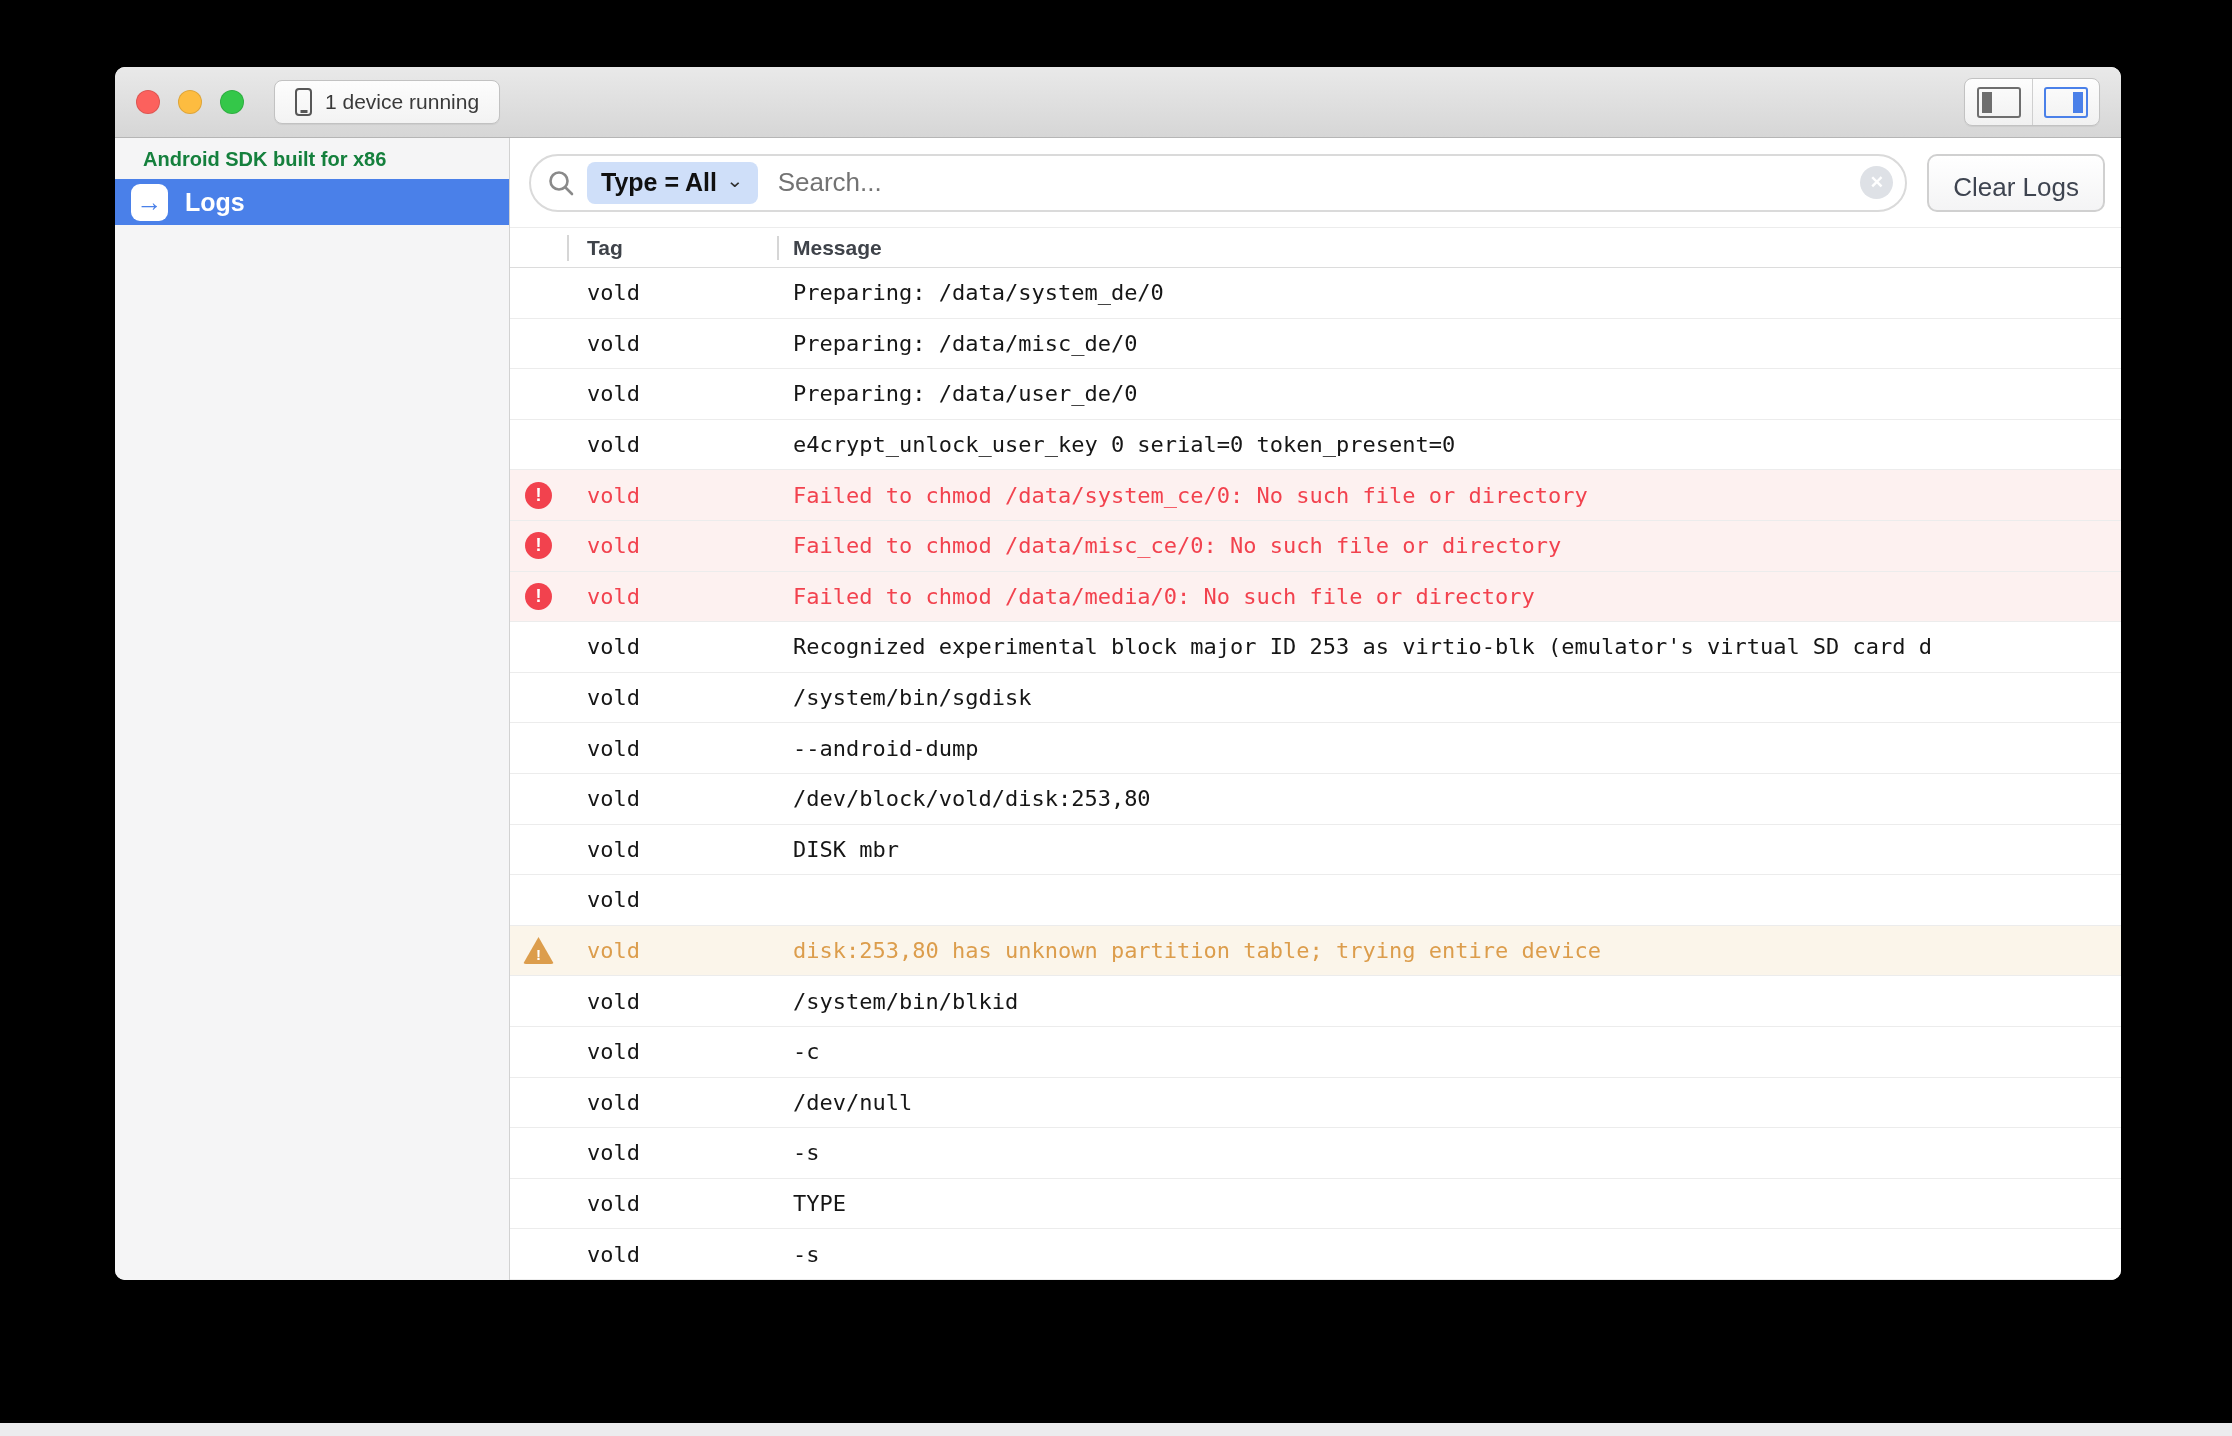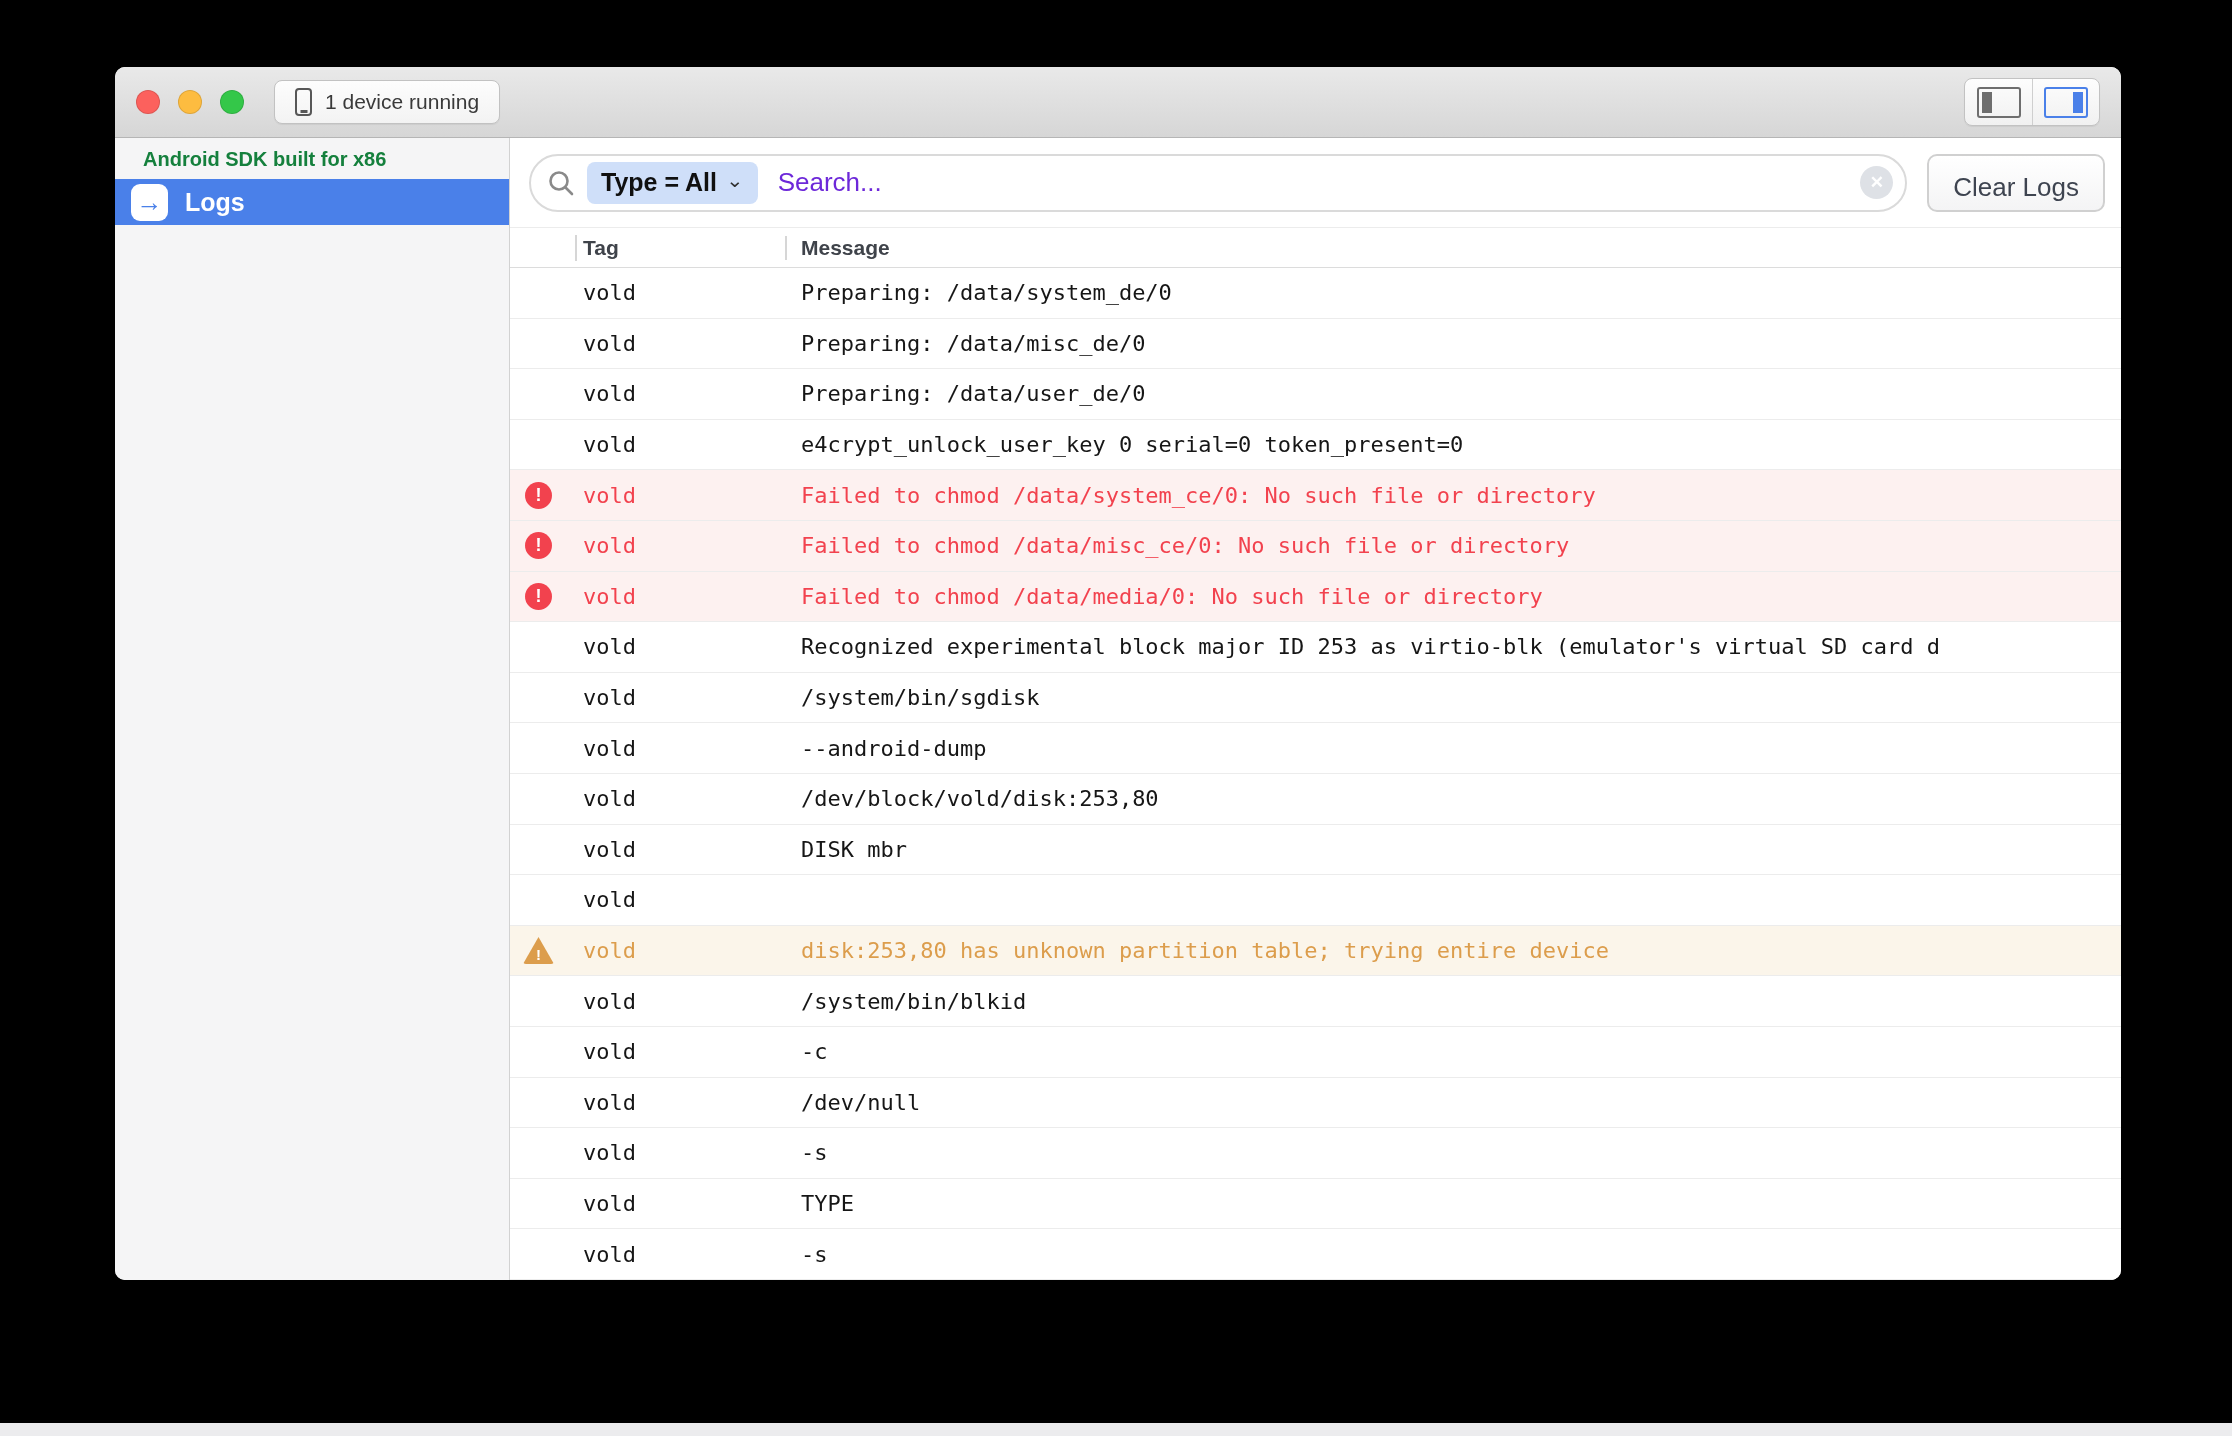--- a/index.html
+++ b/index.html
@@ -51,30 +51,30 @@
   .main { flex:1; min-width:0; display:flex; flex-direction:column; background:#fff; }
 
   
   .toolbar { flex:0 0 90px; height:90px; display:flex; align-items:center; padding:0 16px 0 19px;
              border-bottom:1px solid #ececec; }
   .searchfield { flex:1; min-width:0; height:58px; border:2px solid #dadada; border-radius:30px; background:#fff;
                  display:flex; align-items:center; padding:0 12px 0 16px; }
   .type-pill { display:flex; align-items:center; height:42px; padding:0 14px; margin-left:12px;
                background:var(--pill); border-radius:8px; font:700 25px "Liberation Sans",sans-serif; color:#101010; }
   .chev { font-weight:400; font-size:21px; color:#2f2f2f; margin-left:9px; transform:scaleY(.9); position:relative; top:-2px; }
-  .search-ph { margin-left:20px; font:400 26px "Liberation Sans",sans-serif; color:#6d28d9; }
+  .search-ph { margin-left:20px; font:400 26px "Liberation Sans",sans-serif; color:#737373; }
   .clear-x { margin-left:auto; flex:0 0 33px; width:33px; height:33px; border-radius:50%; background:#dee1e6;
              color:#fff; display:flex; align-items:center; justify-content:center; font-size:17px; font-weight:700; }
   .clear-logs { margin-left:20px; height:58px; padding:16px 24px; border:2px solid #d0d0d0; border-radius:10px;
                 background:linear-gradient(#ffffff,#f4f4f5); font:400 26px "Liberation Sans",sans-serif; color:#3e4450; }
 
   
   .thead { flex:0 0 40px; height:40px; display:flex; align-items:center; border-bottom:1px solid #dcdcdc; }
   .col-icon { flex:0 0 57px; width:57px; display:flex; align-items:center; justify-content:center; }
-  .col-tag  { flex:0 0 210px; width:210px; padding-left:8px; position:relative;margin-left:8px; }
+  .col-tag  { flex:0 0 210px; width:210px; padding-left:20px; position:relative; }
   .col-msg  { flex:1; min-width:0; padding-left:16px; position:relative; white-space:nowrap; overflow:hidden; }
   .thead .col-tag, .thead .col-msg { font:700 21px "Liberation Sans",sans-serif; color:#3f434a; }
   .thead .col-tag::before, .thead .col-msg::before { content:""; position:absolute; left:0; top:50%;
         transform:translateY(-50%); width:2px; height:26px; background:#d6d6d6; }
 
   .rows { flex:1; overflow:hidden; }
   .lrow { height:50.6px; display:flex; align-items:center; border-bottom:1px solid #ececec;
           font:400 22px "DejaVu Sans Mono",monospace; color:#161616; }
   .lrow.error   { background:var(--errbg);  color:var(--err); }
   .lrow.warning { background:var(--warnbg); color:var(--warn); }

